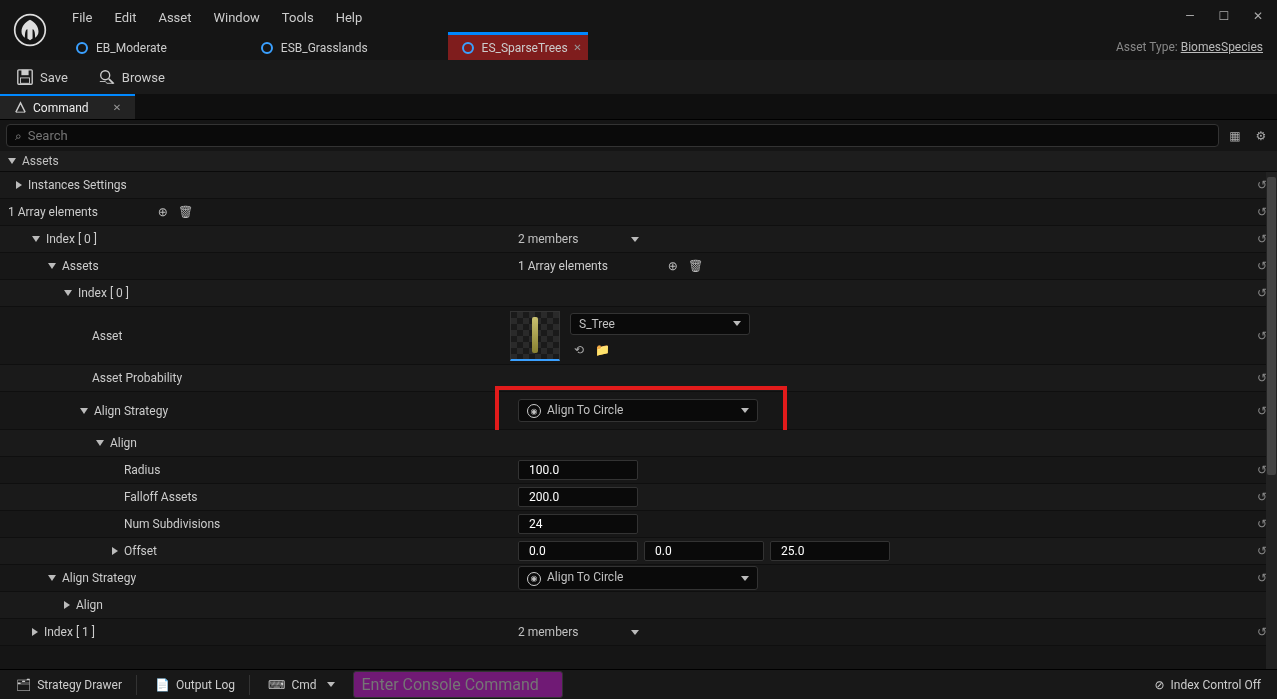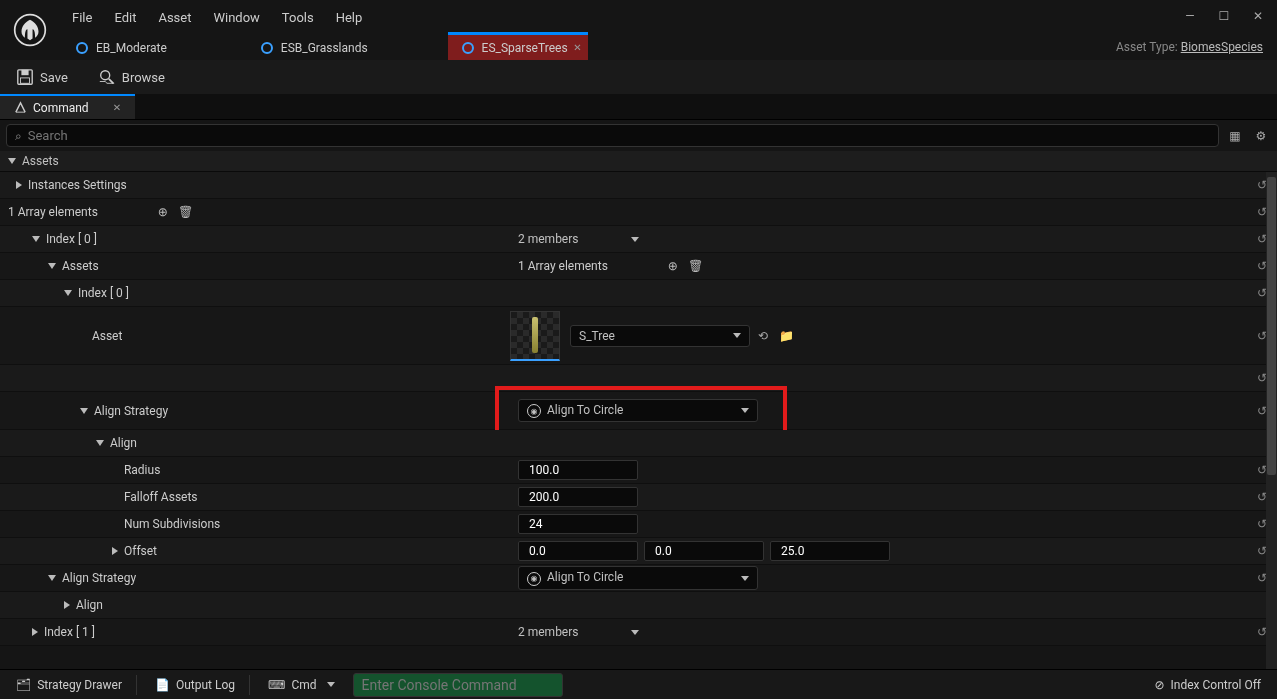--- a/index.html
+++ b/index.html
@@ -46,28 +46,28 @@
 .num-input.sm { width: 120px; padding-left: 10px; }
 .dropdown { background: #0a0a0a; border: 1px solid #333; border-radius: 3px; display: flex; align-items: center; padding: 3px 8px; min-width: 180px; justify-content: space-between; cursor: pointer; }
 .dropdown .dd-icon { width: 14px; height: 14px; border-radius: 50%; border: 1.5px solid #ccc; margin-right: 6px; display: inline-flex; align-items: center; justify-content: center; font-size: 8px; }
 .dropdown.wide { min-width: 240px; }
 .chev { width: 0; height: 0; border-left: 4px solid transparent; border-right: 4px solid transparent; border-top: 5px solid #bbb; }
 .array-ctrl { display: flex; gap: 10px; align-items: center; color: #ccc; }
 .array-ctrl .add, .array-ctrl .trash { cursor: pointer; color: #bbb; }
 .thumb { width: 50px; height: 50px; background: repeating-conic-gradient(#2a2a2a 0 25%, #1a1a1a 0 50%) 0 0/12px 12px; border: 1px solid #333; border-bottom: 2px solid #3aa0ff; position: relative; display: flex; align-items: center; justify-content: center; }
 .thumb::after { content: ""; width: 6px; height: 36px; background: linear-gradient(#c8c070, #888030); border-radius: 2px; }
 .asset-cell { display: flex; gap: 10px; align-items: center; padding: 4px 0; }
-.asset-cell-col { display: flex; flex-direction: row; gap: 4px; }
+.asset-cell-col { display: flex; flex-direction: column; gap: 4px; }
 .asset-cell-btns { display: flex; gap: 6px; margin-top: 2px; }
 .mini-btn { width: 18px; height: 18px; display: flex; align-items: center; justify-content: center; color: #aaa; cursor: pointer; border: 1px solid transparent; border-radius: 2px; }
 .redbox { border: 4px solid #e21b1b; position: absolute; pointer-events: none; }
 .statusbar { height: 30px; background: #181818; border-top: 1px solid #000; display: flex; align-items: center; padding: 0 8px; gap: 10px; }
 .status-seg { display: flex; align-items: center; gap: 6px; padding: 3px 8px; color: #ccc; cursor: pointer; font-size: 12px; }
 .status-seg.bordered { border-right: 1px solid #333; padding-right: 14px; }
-.cmd-input { background: #14532d; border: 1px solid #333; padding: 3px 8px; color: #999; width: 210px; border-radius: 3px; font-size: 14px; }
+.cmd-input { background: #701a75; border: 1px solid #333; padding: 3px 8px; color: #999; width: 210px; border-radius: 3px; font-size: 16px; }
 .spacer { flex: 1; }
 .scrollbar { width: 11px; background: #222; position: absolute; right: 0; top: 0; bottom: 0; }
 .scrollbar .thumb-sb { position: absolute; left: 1px; right: 1px; top: 5px; height: 60%; background: #444; border-radius: 2px; }
 .details-wrap { flex: 1; display: flex; flex-direction: column; position: relative; overflow: hidden; }
 </style>
 </head>
 <body>
 
 <div class="titlebar">
   <div class="ue-logo">
@@ -210,20 +210,21 @@
           <div class="asset-cell-btns">
             <span class="mini-btn">⟲</span>
             <span class="mini-btn">📁</span>
           </div>
         </div>
       </div>
       <span class="reset">↺</span>
     </div>
 
     <div class="prop-row" style="height:22px;overflow:hidden">
+      <div class="prop-label"><span class="indent"></span><span class="indent"></span><span class="indent"></span><span class="indent"></span><span class="indent"></span>&nbsp;&nbsp;&nbsp;&nbsp;<span>Asset Probability</span></div>
       <span class="reset">↺</span>
     </div>
 
     <div class="prop-row" style="height:38px;position:relative">
       <div class="prop-label"><span class="indent"></span><span class="indent"></span><span class="indent"></span><span class="indent"></span><span class="indent"></span><span class="tri down"></span>&nbsp;&nbsp;<span>Align Strategy</span></div>
       <div class="prop-value">
         <div class="dropdown wide">
           <span><span class="dd-icon">◉</span><span>Align To Circle</span></span>
           <span class="chev"></span>
         </div>

